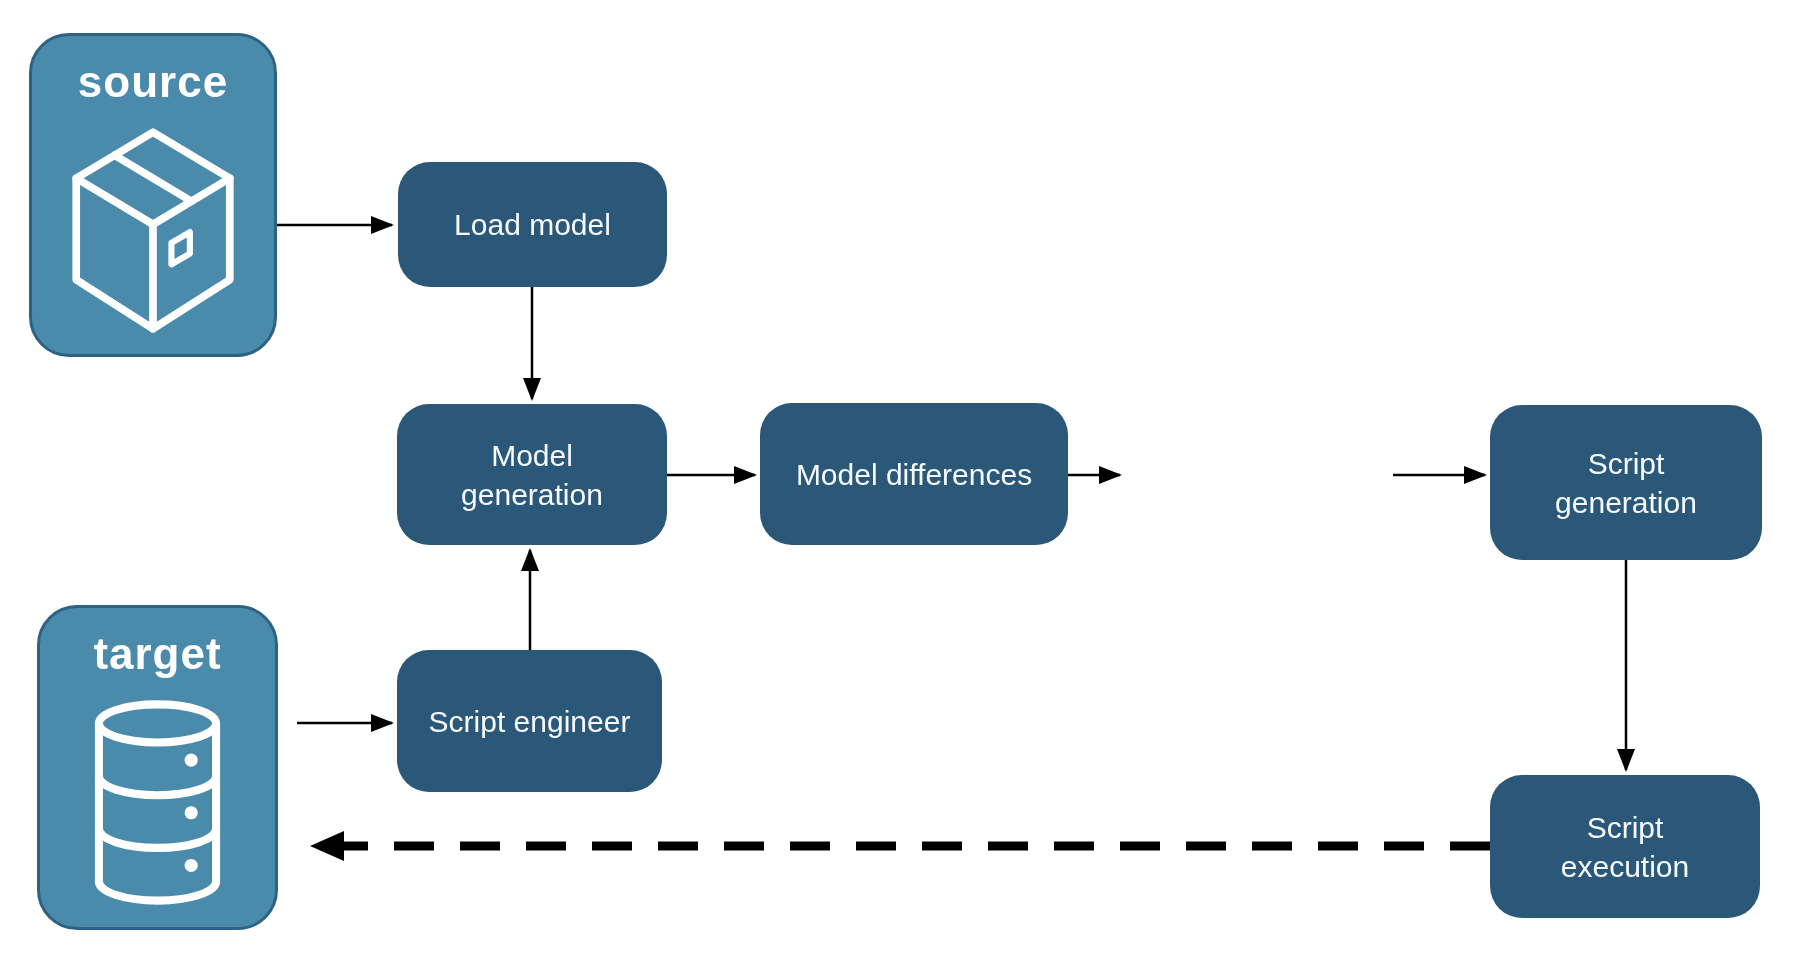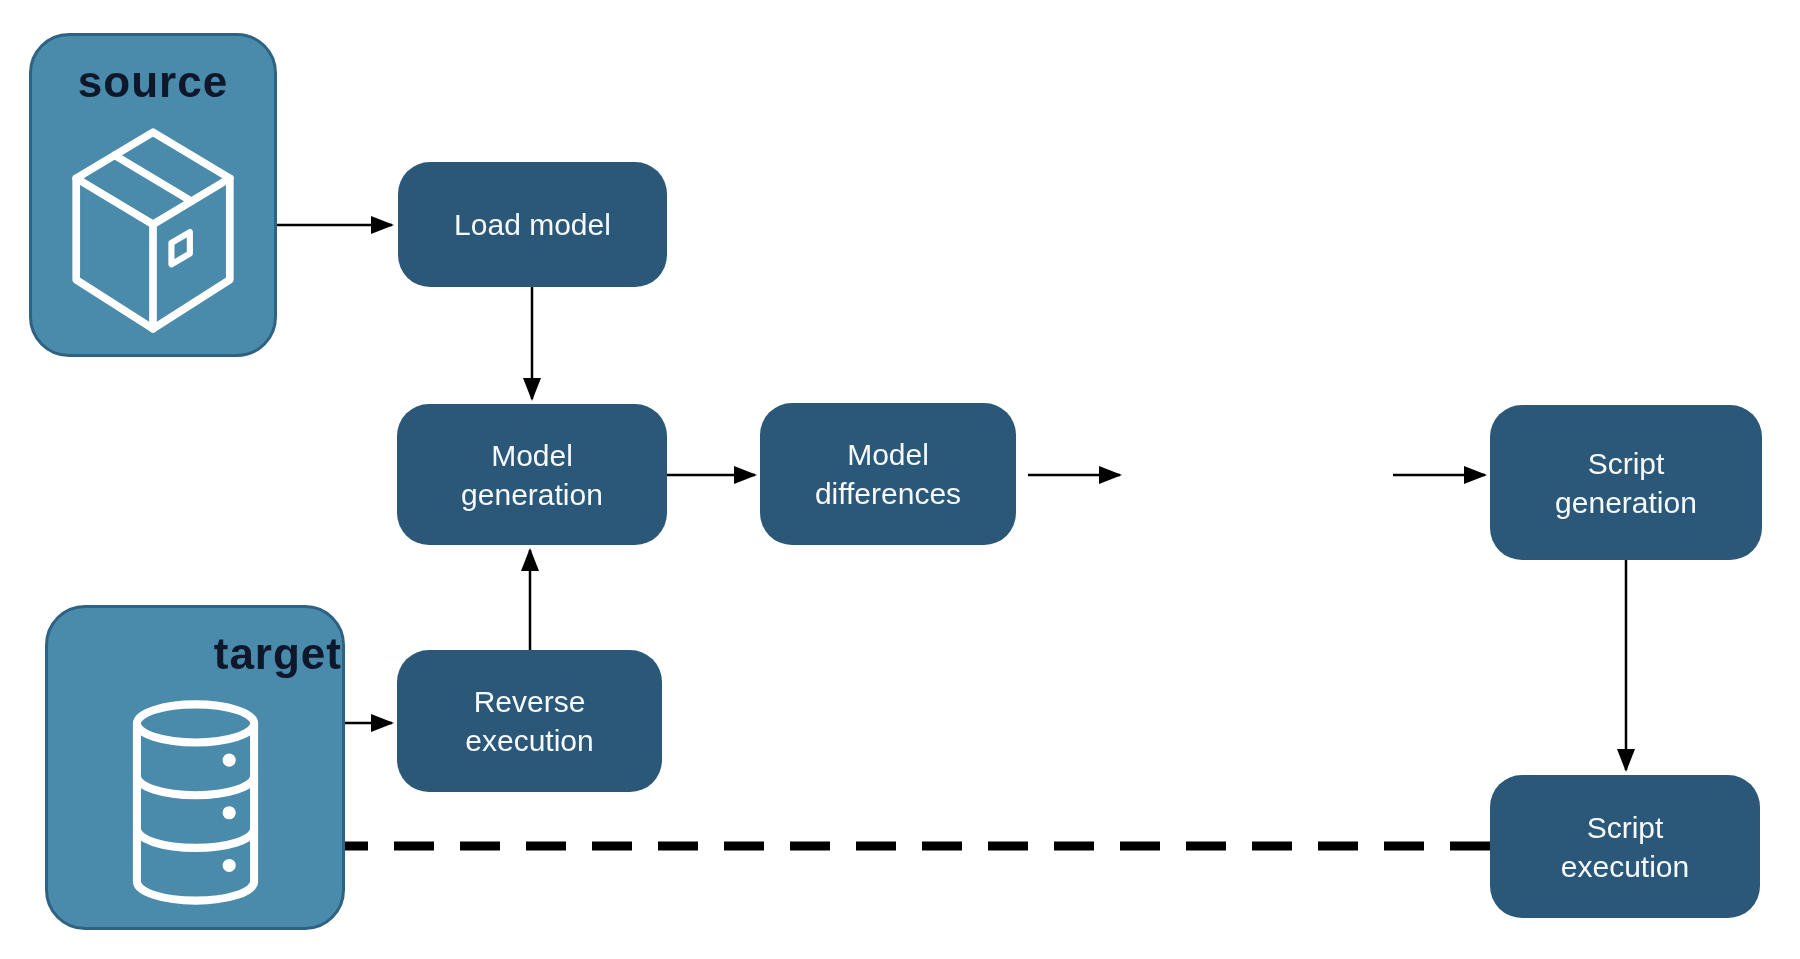--- a/index.html
+++ b/index.html
@@ -25,56 +25,56 @@
   
   .container-box {
     position: absolute;
     background: #4A8BAC;
     border: 3px solid #2E6283;
     border-radius: 40px;
     box-sizing: border-box;
     display: flex;
     flex-direction: column;
     align-items: center;
-    color: #0f172a;
+    color: #ffffff;
   }
   .container-box .container-label {
     font-size: 44px;
     font-weight: bold;
     letter-spacing: 1px;
     margin-top: 22px;
     line-height: 1.1;
   }
   .container-box .container-icon {
     flex: 1;
     display: flex;
     align-items: center;
     justify-content: center;
     width: 100%;
   }
   #container-source { left: 29px;  top: 33px;  width: 248px; height: 324px; }
-  #container-target { left: 45px;  top: 605px; width: 300px; height: 325px; align-items: flex-end; }
+  #container-target { left: 37px;  top: 605px; width: 241px; height: 325px; }
   
   .node {
     position: absolute;
     background: #2B5878;
     border-radius: 32px;
     color: #F7FAFC;
     display: flex;
     align-items: center;
     justify-content: center;
     text-align: center;
     font-size: 30px;
     line-height: 1.3;
     padding: 0 30px;
     box-sizing: border-box;
   }
   #node-load-model        { left: 398px;  top: 162px; width: 269px; height: 125px; }
   #node-model-comparison  { left: 397px;  top: 404px; width: 270px; height: 141px; }
-  #node-model-differences { left: 760px;  top: 403px; width: 256px; height: 142px; }
+  #node-model-differences { left: 760px;  top: 403px; width: 308px; height: 142px; }
   #node-deployment-plan   { left: 1125px; top: 403px; width: 268px; height: 142px; }
   #node-script-generation { left: 1490px; top: 405px; width: 272px; height: 155px; }
   #node-reverse-engineer  { left: 397px;  top: 650px; width: 265px; height: 142px; }
   #node-script-execution  { left: 1490px; top: 775px; width: 270px; height: 143px; }
 </style>
 </head>
 <body>
 
 <div class="canvas">
 
@@ -132,17 +132,17 @@
 
   <div class="node" id="node-load-model">Load model</div>
 
   <div class="node" id="node-model-comparison">Model generation</div>
 
   <div class="node" id="node-model-differences">Model differences</div>
 
 
   <div class="node" id="node-script-generation">Script generation</div>
 
-  <div class="node" id="node-reverse-engineer">Reverse execution</div>
+  <div class="node" id="node-reverse-engineer">Script engineer</div>
 
   <div class="node" id="node-script-execution">Script execution</div>
 
 </div>
 
 </body></html>

